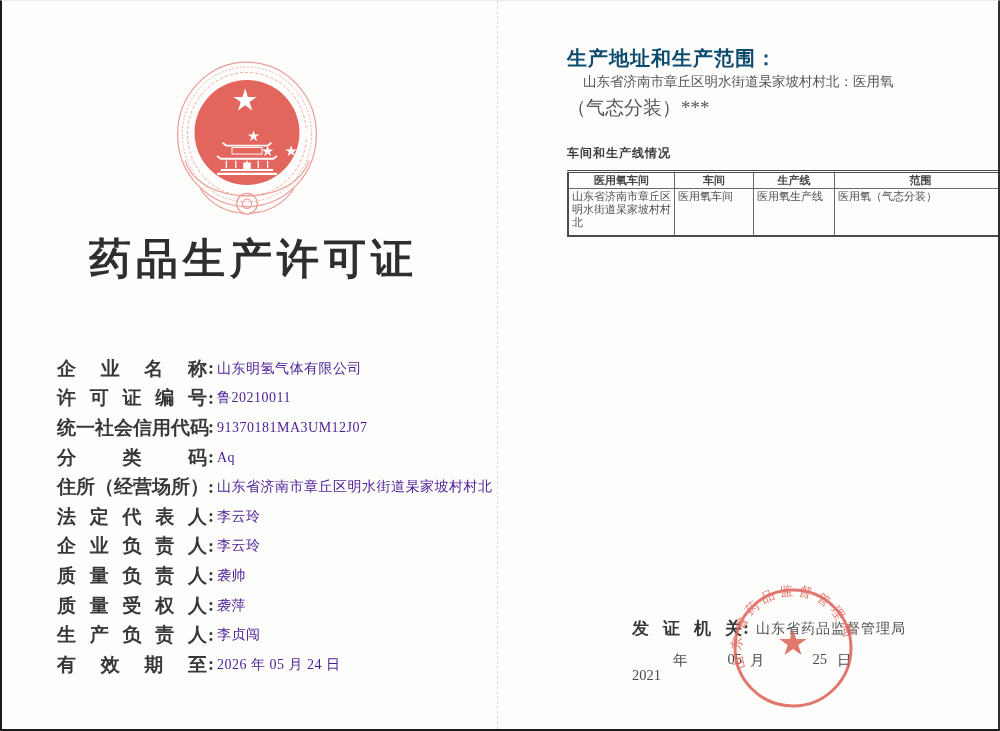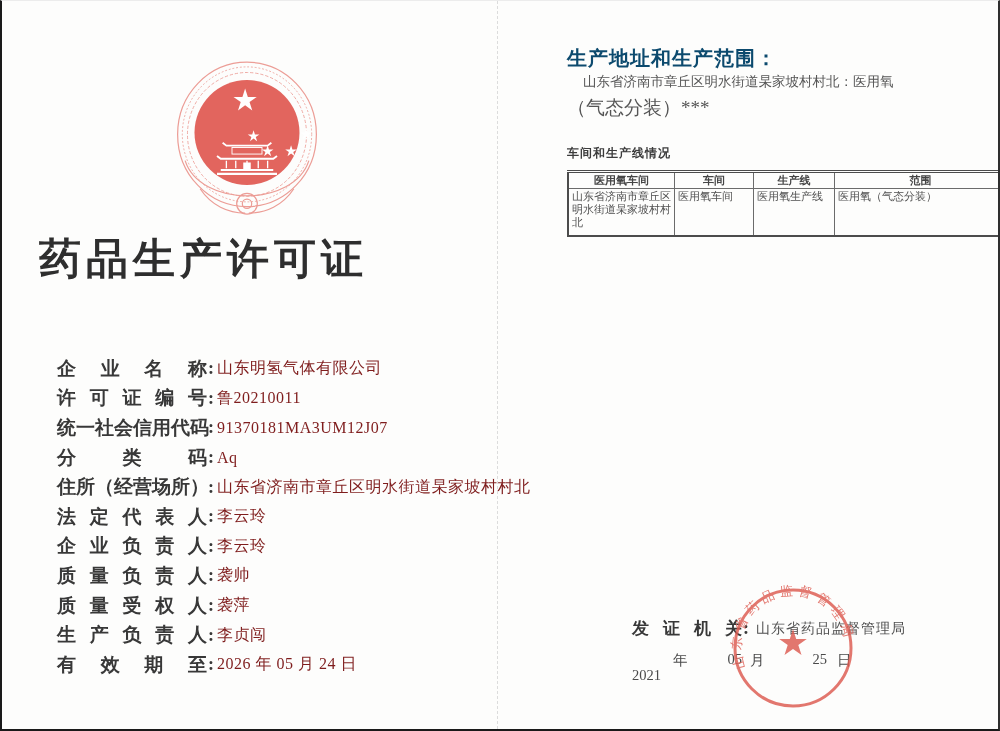--- a/index.html
+++ b/index.html
@@ -16,36 +16,36 @@
     font-family:"Liberation Serif","DejaVu Serif",serif;
     color:#3a3a3a;
   }
   .fold{
     position:absolute;left:495px;top:0;height:100%;width:0;
     border-left:1px dashed #dcdcdc;
   }
   
   .emblem{position:absolute;left:170px;top:54px;}
   .title{
-    position:absolute;left:32px;top:230px;width:420px;
-    font-size:42px;font-weight:700;
+    position:absolute;left:39px;top:230px;width:420px;
+    text-align:center;font-size:42px;font-weight:700;
     letter-spacing:5px;text-indent:5px;color:#2e2e2e;
   }
   .subtitle{
     position:absolute;left:35px;top:294px;width:420px;
     text-align:center;font-size:26px;font-weight:700;color:#333;
   }
   .fields{position:absolute;left:55px;top:353px;width:430px;}
   .frow{display:flex;align-items:center;height:29.6px;}
   .flabel{
     width:150px;font-size:19px;font-weight:700;color:#383838;
     white-space:nowrap;
   }
   .colon{font-size:18px;font-weight:700;color:#383838;margin:0 3px 0 1px;}
-  .fvalue{font-size:16px;color:#7f1d1d;letter-spacing:.5px;white-space:nowrap;}
+  .fvalue{font-size:14px;color:#4c1d95;letter-spacing:.5px;white-space:nowrap;}
   .spread{display:inline-flex;justify-content:space-between;}
   
   .r-h1{position:absolute;left:565px;top:44px;font-size:20px;font-weight:700;letter-spacing:1px;color:#0c4a6e;}
   .r-p1{position:absolute;left:581px;top:72px;font-size:13.5px;color:#555;width:430px;}
   .r-p2{position:absolute;left:565px;top:94px;font-size:19px;color:#555;}
   .r-h2{position:absolute;left:565px;top:144px;font-size:12px;font-weight:700;letter-spacing:1px;color:#3c3c3c;}
   table.wtable{
     position:absolute;left:565px;top:169px;width:422px;
     border-collapse:collapse;table-layout:fixed;
     border:2px solid #4c4c4c;border-top:3px double #4c4c4c;

